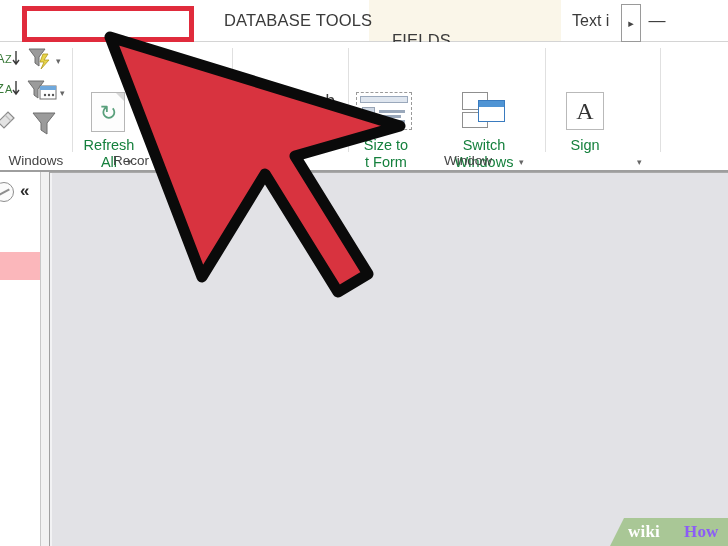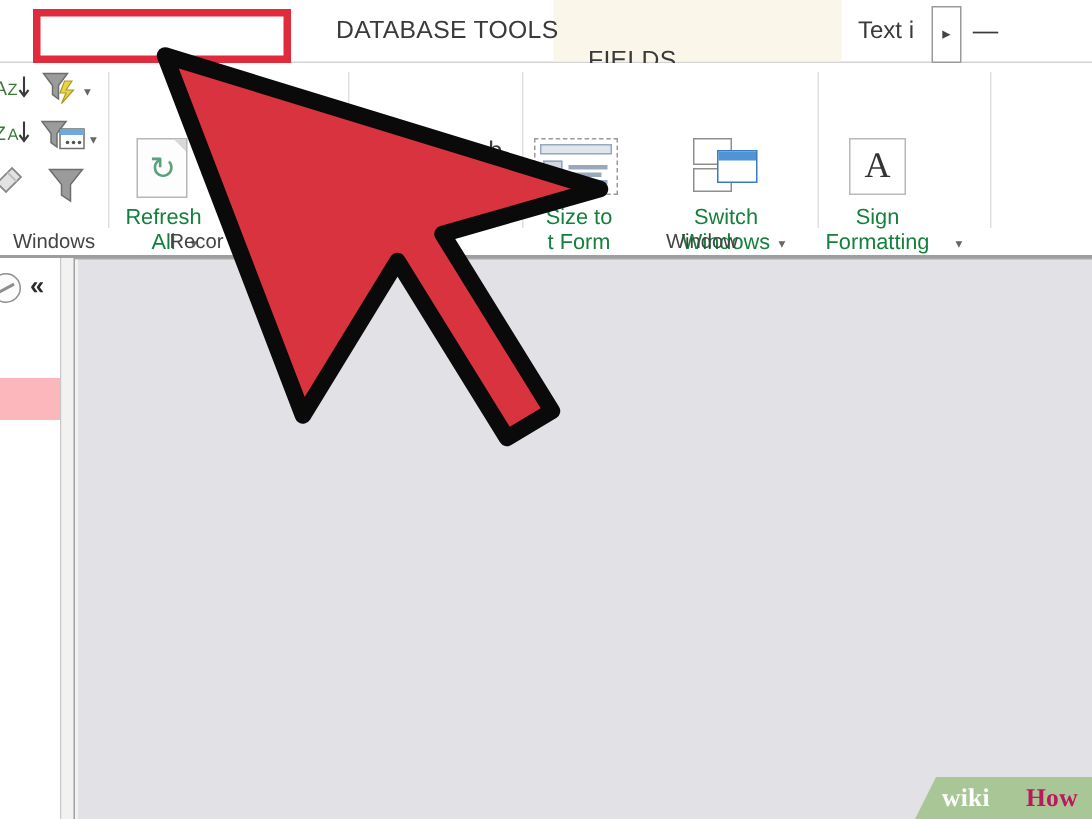--- a/index.html
+++ b/index.html
@@ -345,21 +345,21 @@
   .wikihow .txt {
     position: absolute;
     left: 18px; top: 0;
     height: 28px; line-height: 28px;
     font-family: "Liberation Serif", serif;
     font-size: 17px;
     color: #ffffff;
     font-weight: bold;
     letter-spacing: .2px;
   }
-  .wikihow .txt .hi { color: #be185d; padding-left: 24px; }
+  .wikihow .txt .hi { color: #8b5cf6; padding-left: 24px; }
 </style>
 </head>
 <body>
 
 <div id="app">
 
   <div class="tabbar">
 
     <div class="ctx-band"></div>
 
@@ -504,21 +504,20 @@
 
       <div class="grp-label" style="left:400px; width:92px;text-align:right;">Window</div>
     </div>
 
     <div class="grp-sep" style="left:545px;"></div>
 
     <div>
       <span class="tf-ico">A</span>
       <div class="bigbtn" style="left:530px; top:95px; width:110px;">
         <span class="lbl">Sign</span>
-        <span class="lbl">Formatting</span>
       </div>
       <span class="caret" style="left:637px; top:115px;">▾</span>
     </div>
 
     <div class="grp-sep" style="left:660px;"></div>
   </div>
 
   <div class="navpane">
     <span class="nav-circle"></span>
     <span class="nav-collapse">«</span>

